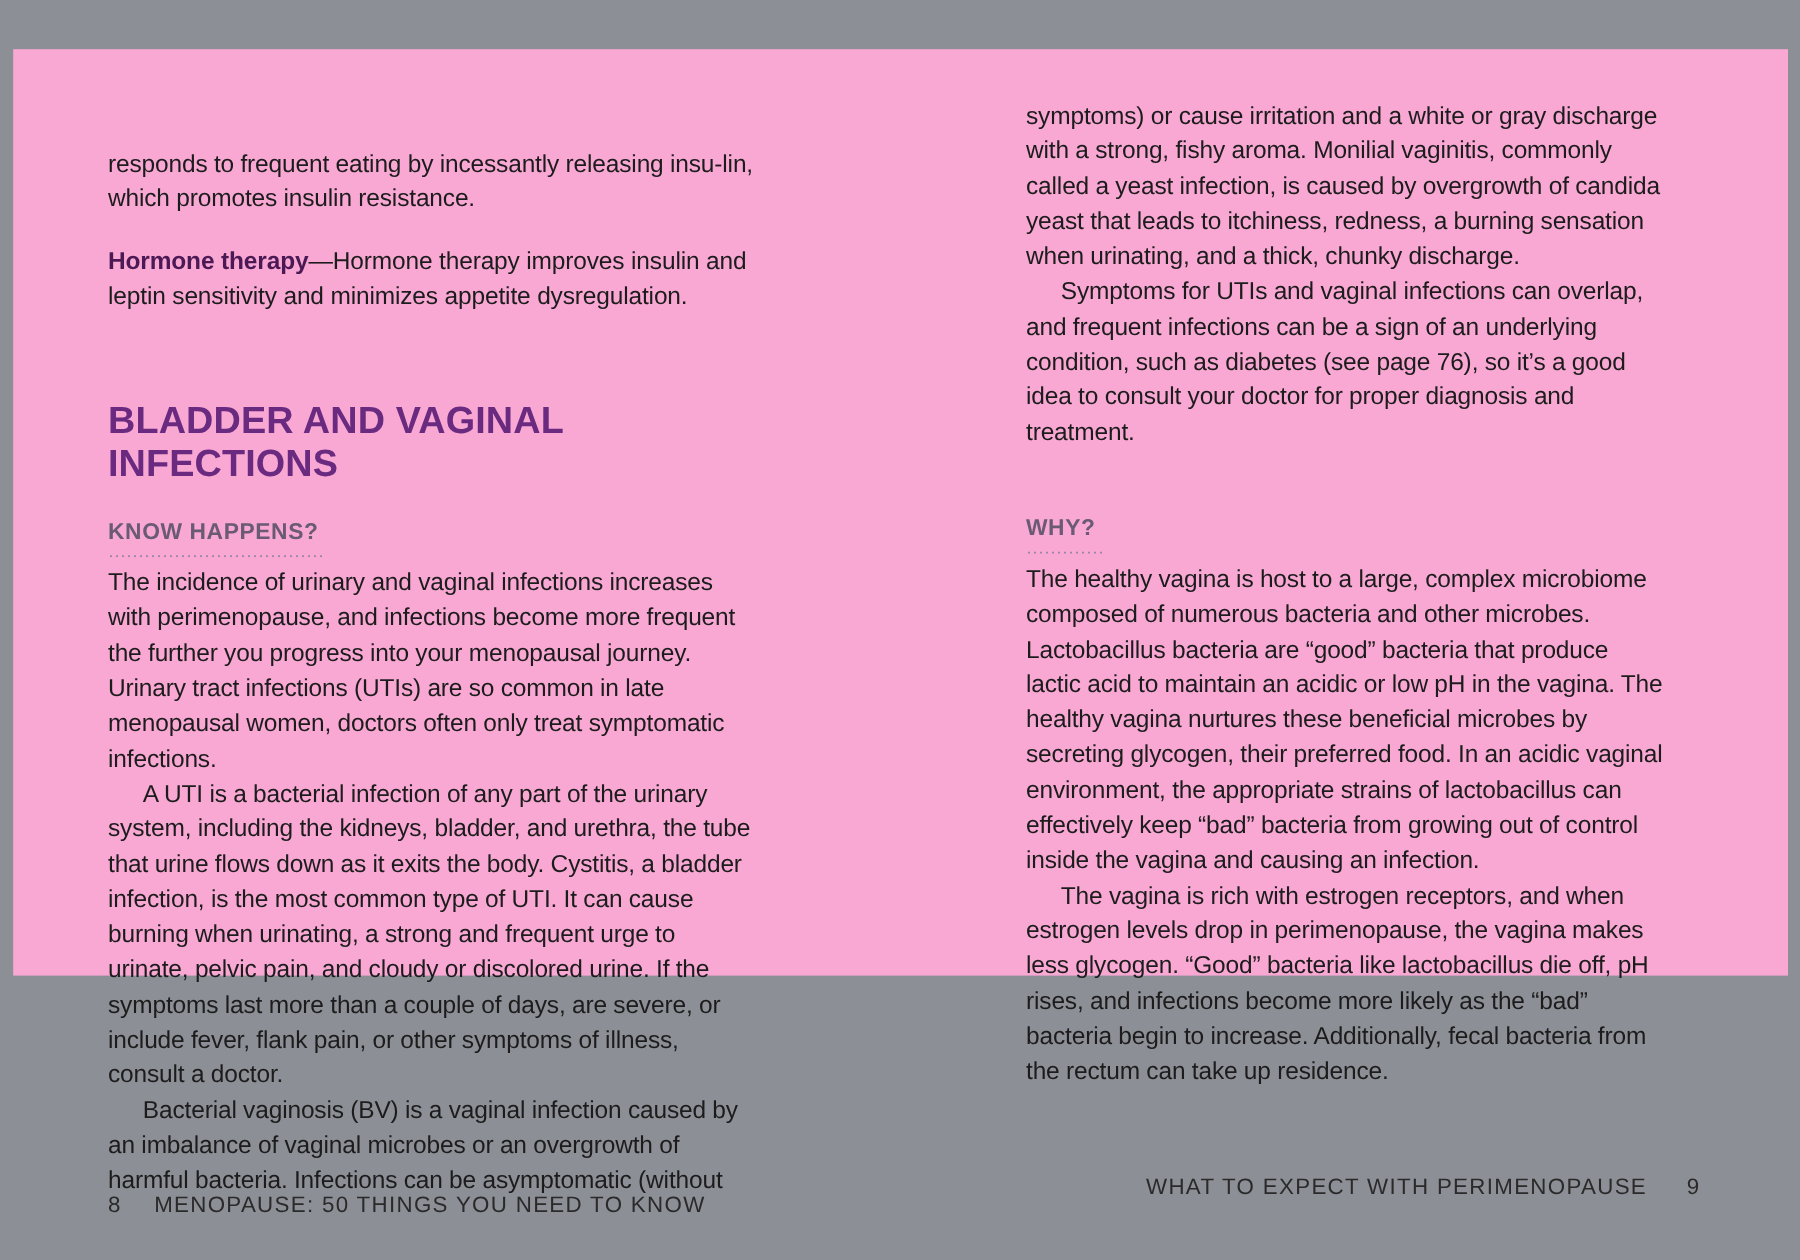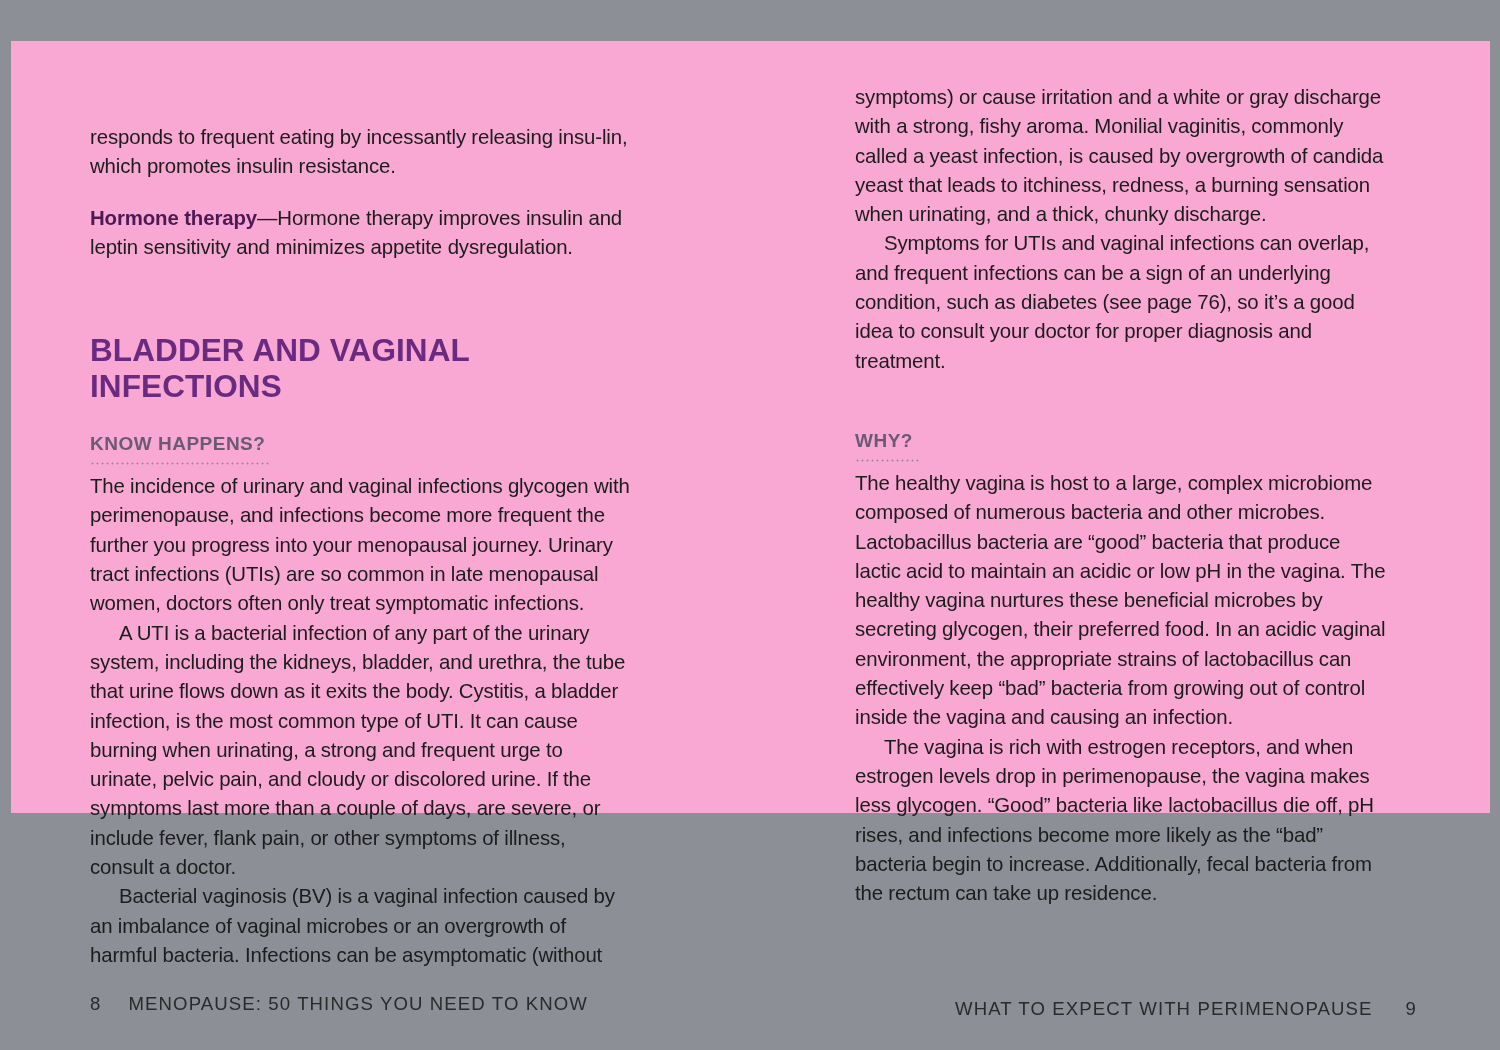--- a/index.html
+++ b/index.html
@@ -141,21 +141,21 @@
     font-family: "Liberation Sans", sans-serif;
     white-space: nowrap;
   }
   footer.footer-left {
     left: 79px;
     bottom: 57px;
     text-decoration: underline;
   }
   footer.footer-right {
     right: 73px;
-    bottom: 52px;
+    bottom: 72px;
   }
   .folio-num { display: inline-block; }
   .footer-left .folio-num { margin-right: 27px; }
   .footer-right .folio-num { margin-left: 33px; }
   .running-head { display: inline-block; }
 
   .why-offset { padding-top: 25px; }
 </style>
 </head>
 <body>
@@ -170,21 +170,21 @@
           <p class="body-text">responds to frequent eating by incessantly releasing insu-lin, which promotes insulin resistance.</p>
 
           <p class="runin-para"><span class="runin-term">Hormone therapy</span><span>—</span><span>Hormone therapy improves insulin and leptin sensitivity and minimizes appetite dysregulation.</span></p>
 
           <h1 class="section-title">BLADDER AND VAGINAL INFECTIONS</h1>
 
           <span class="sub-head-wrap">
             <h2 class="sub-head"><span>KNOW HAPPENS?</span><span class="dots"></span></h2>
           </span>
 
-          <p class="body-text">The incidence of urinary and vaginal infections glycogen with perimenopause, and infections become more frequent the further you progress into your menopausal journey. Urinary tract infections (UTIs) are so common in late menopausal women, doctors often only treat symptomatic infections.</p>
+          <p class="body-text">The incidence of urinary and vaginal infections increases with perimenopause, and infections become more frequent the further you progress into your menopausal journey. Urinary tract infections (UTIs) are so common in late menopausal women, doctors often only treat symptomatic infections.</p>
           <p class="body-text indent">A UTI is a bacterial infection of any part of the urinary system, including the kidneys, bladder, and urethra, the tube that urine flows down as it exits the body. Cystitis, a bladder infection, is the most common type of UTI. It can cause burning when urinating, a strong and frequent urge to urinate, pelvic pain, and cloudy or discolored urine. If the symptoms last more than a couple of days, are severe, or include fever, flank pain, or other symptoms of illness, consult a doctor.</p>
           <p class="body-text indent">Bacterial vaginosis (BV) is a vaginal infection caused by an imbalance of vaginal microbes or an overgrowth of harmful bacteria. Infections can be asymptomatic (without</p>
         </div>
 
         <footer class="page-footer footer-left">
           <span class="folio-num">8</span><span class="running-head">MENOPAUSE: 50 THINGS YOU NEED TO KNOW</span>
         </footer>
       </div>
 
       <div class="page page-right">

